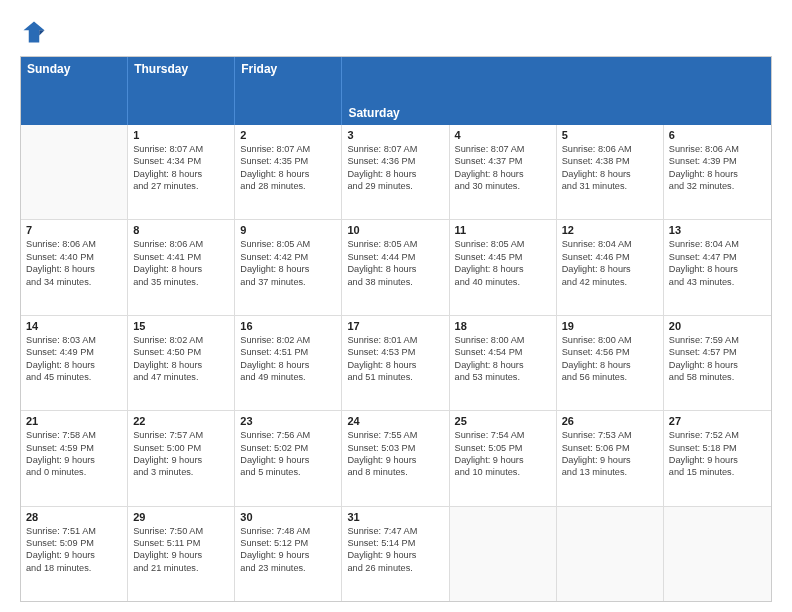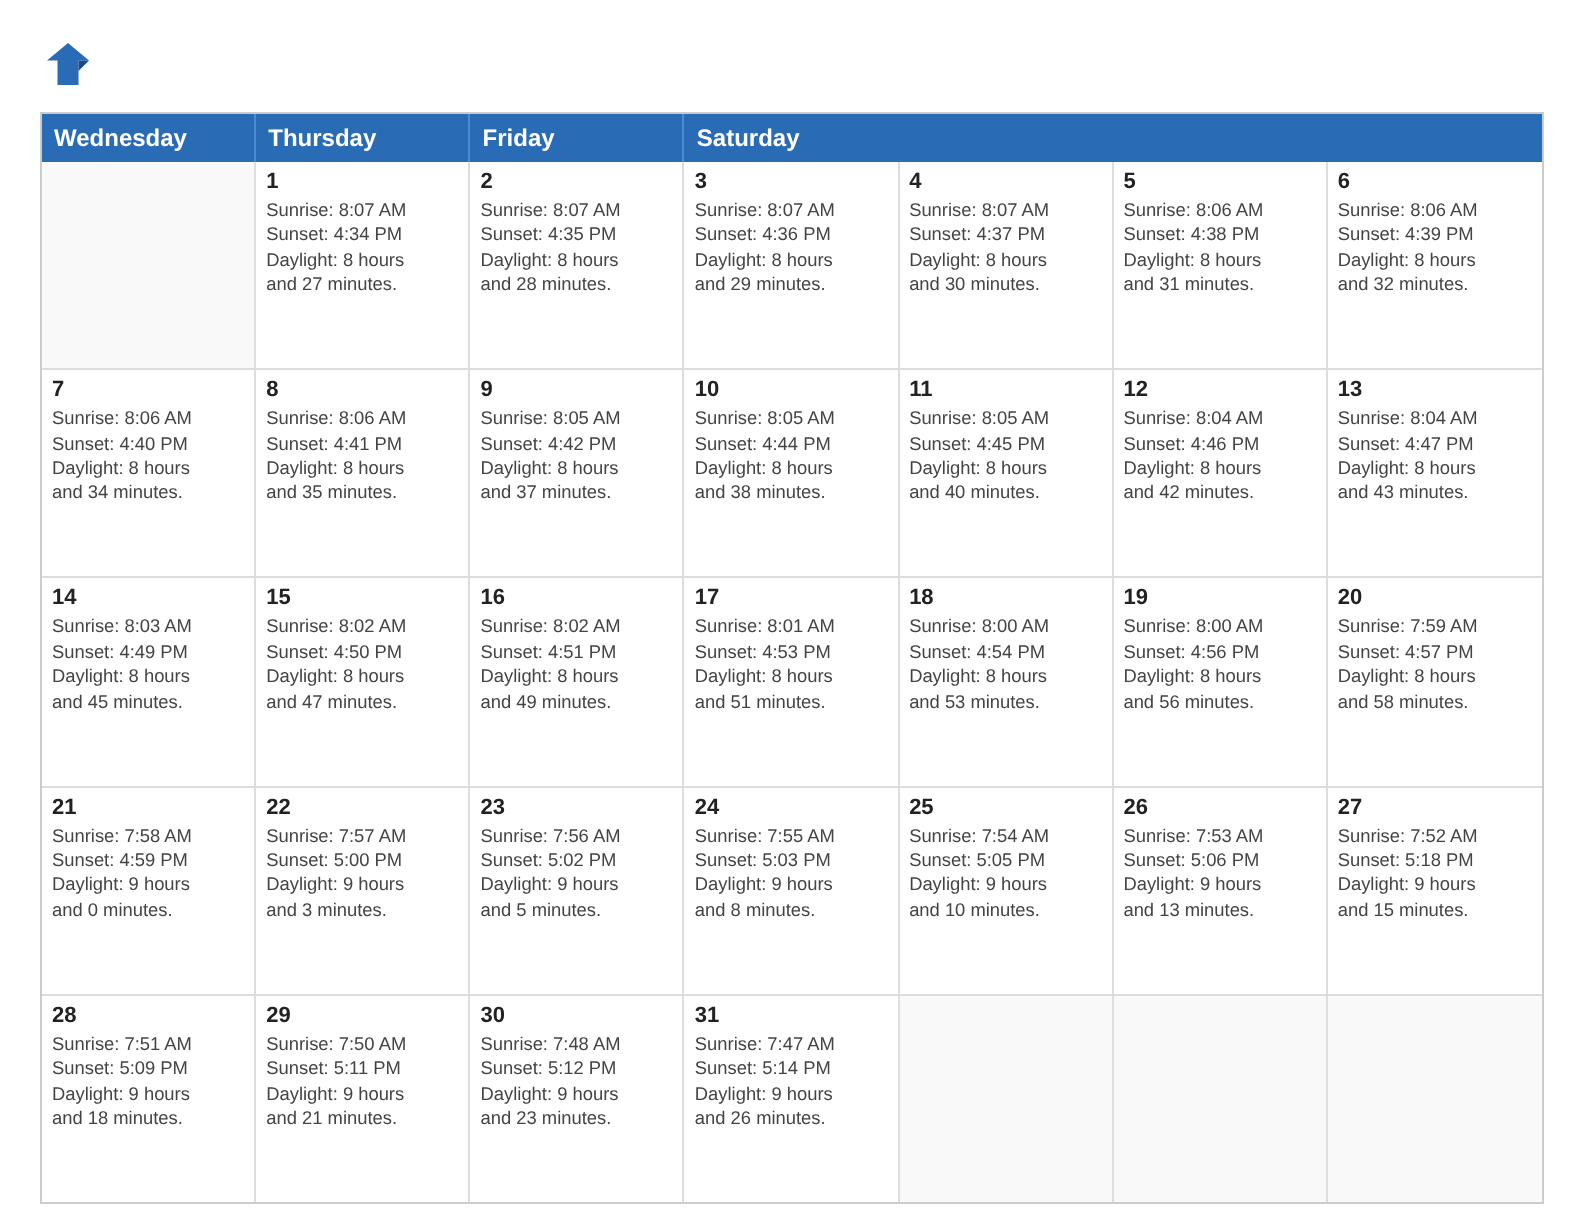--- a/index.html
+++ b/index.html
@@ -67,21 +67,21 @@
       background: #2a6bb5;
     }
     .cal-header-cell {
       color: #fff;
       font-size: 12px;
       font-weight: bold;
       padding: 5px 6px;
       border-right: 1px solid #4a8bd5;
       text-align: left;
     }
-    .cal-header-cell:last-child { border-right: none; }
+    .cal-header-cell:last-child { border-right: none; margin-top: 44px; }
     .cal-body {
       display: flex;
       flex-direction: column;
       flex: 1;
     }
     .cal-row {
       display: grid;
       grid-template-columns: repeat(7, 1fr);
       flex: 1;
       border-top: 1px solid #ddd;
@@ -127,21 +127,21 @@
       </div>
     </div>
     <div class="title-block">
       <div class="month-title"></div>
       <div class="location"></div>
     </div>
   </div>
 
   <div class="calendar">
     <div class="cal-header" id="cal-header">
-        <div class="cal-header-cell">Wednesday</div>
+        <div class="cal-header-cell">Sunday</div>
         <div class="cal-header-cell">Thursday</div>
         <div class="cal-header-cell">Friday</div>
         <div class="cal-header-cell">Saturday</div>
       </div>
     <div class="cal-body" id="cal-body">
         <div class="cal-row">
           <div class="cal-cell empty"></div>
           <div class="cal-cell">
             <span class="day-num">1</span>
             <span class="cell-line">Sunrise: 8:07 AM</span>

